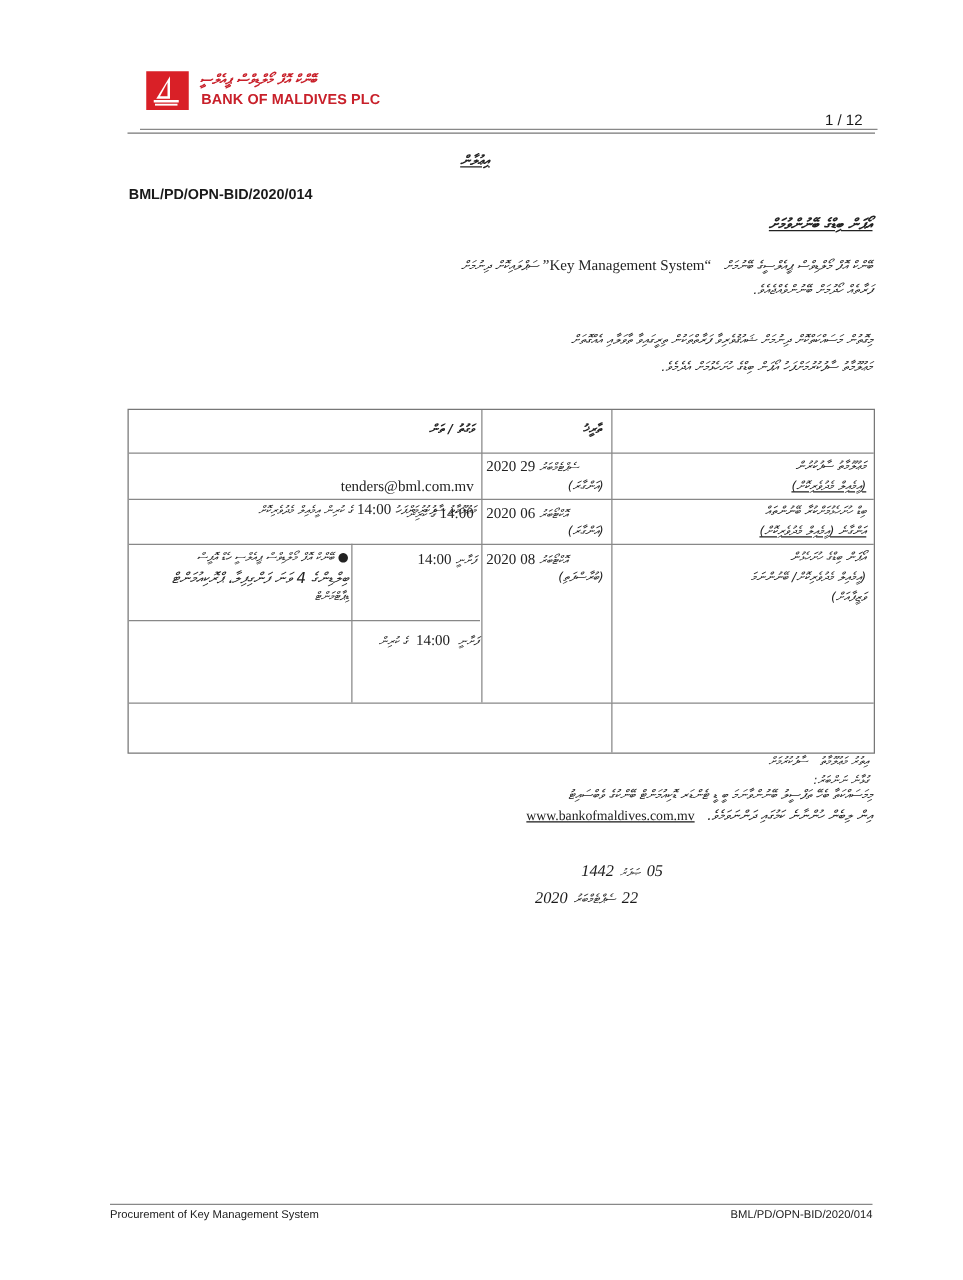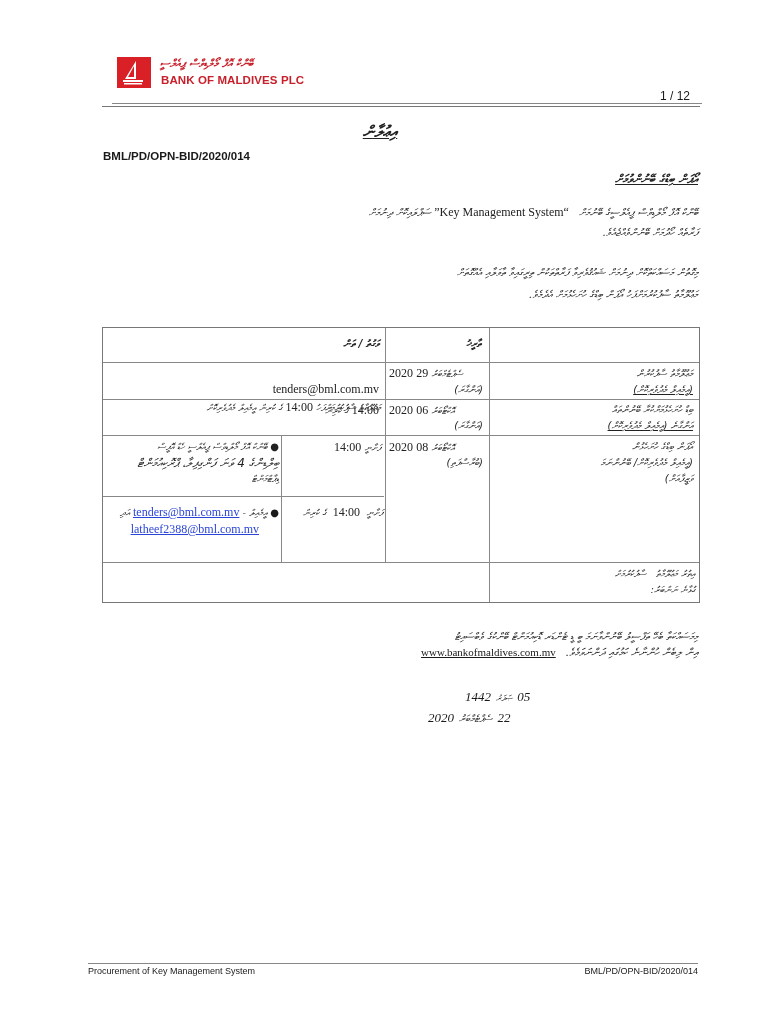--- a/index.html
+++ b/index.html
@@ -10,21 +10,21 @@
   .serif { font-family:"Liberation Serif", serif; }
   .sans { font-family:"Liberation Sans", sans-serif; }
 
   
   .logo-box { left:117px; top:57px; width:34px; height:31px; background:#d92027; }
   .logo-box svg { display:block; }
   .logo-thaana { left:160px; top:57px; width:130px; text-align:left; font-size:11px; color:#c8202a; font-weight:bold; font-style:italic; direction:rtl; }
   .logo-text { left:161px; top:74px; font-size:11.5px; font-weight:bold; color:#c8202a; letter-spacing:0.1px; }
   .rule { background:#888; height:1px; }
   .page-num { right:80px; top:89px; font-size:12px; }
-  .title-thaana { left:320px; top:122px; width:120px; text-align:center; font-size:16px; font-weight:bold; text-decoration:underline; }
+  .title-thaana { left:320px; top:122px; width:120px; text-align:center; font-size:11px; font-weight:bold; text-decoration:underline; }
   .ref { left:103px; top:150px; font-size:11.5px; font-weight:bold; }
   .subject { right:72px; top:172px; font-size:12px; font-weight:bold; text-decoration:underline; }
 
   .para { right:72px; font-size:10.5px; }
   .para .en { font-family:"Liberation Serif", serif; font-style:normal; font-size:12px; }
 
   
   .tbl { left:102px; top:327px; width:598px; height:276px; border:1.5px solid #777; box-sizing:border-box; }
   .hline { position:absolute; height:1px; background:#888; }
   .vline { position:absolute; width:1px; background:#888; }
@@ -131,32 +131,23 @@
     <div class="thaana" style="font-size:9.5px;"><span class="bullet">●</span> <span>ބޭންކް އޮފް މޯލްޑިވްސް ޕީއެލްސީ ހެޑް އޮފީސް</span></div>
     <div class="thaana" style="font-size:12px; margin-top:3px;">ބިލްޑިންގެ 4 ވަނަ ފަންގިފިލާ، ޕްރޮކިއުމަންޓް</div>
     <div class="thaana" style="font-size:9.5px; margin-top:3px;">ޑިޕާޓްމަންޓް</div>
   </div>
 
   <div class="cell" style="left:184px; top:177px; width:96px; direction:rtl; text-align:right;">
     <span class="thaana" style="font-size:9.5px;">ފަށާނީ</span>
     &nbsp;<span class="num">14:00</span>
     &nbsp;<span class="thaana" style="font-size:9.5px;">ގެ ކުރިން</span>
   </div>
-  <div class="cell" style="left:4px; top:177px; width:172px; direction:rtl; text-align:right;">
-    <div style="white-space:nowrap;">
-      <span class="bullet">●</span>
-      <span class="thaana" style="font-size:9.5px;">އީމެއިލް -</span>
-      <span class="link">tenders@bml.com.mv</span>
-      <span class="thaana" style="font-size:9.5px;">އަދި</span>
-    </div>
-    <div style="margin-top:2px; padding-right:20px;"><span class="link">latheef2388@bml.com.mv</span></div>
-  </div>
 
   <div class="cell" style="left:388px; top:240px; width:204px; direction:rtl;">
-    <div style="white-space:nowrap;">
+    <div style="white-space:nowrap;margin-top:36px;">
       <span class="thaana" style="font-size:9.5px;">އިތުރު މަޢުލޫމާތު</span>
       &nbsp;&nbsp;<span class="thaana" style="font-size:9.5px;">ސާފުކުރުމަށް</span>
     </div>
     <div class="thaana" style="font-size:9.5px; margin-top:4px;">ގުޅާނެ ނަންބަރު:</div>
   </div>
   <div class="cell" style="left:4px; top:238px; width:378px; direction:rtl; text-align:right;">
   </div>
 </div>
 
 <div class="abs thaana para" style="top:630px;">މިމަސައްކަތާ ބެހޭ ތަފްސީލު ބޭނުންވާނަމަ ބީ ޑީ ޓެންޑަރ ޑޮކިއުމަންޓް ބޭންކުގެ ވެބްސައިޓު</div>

